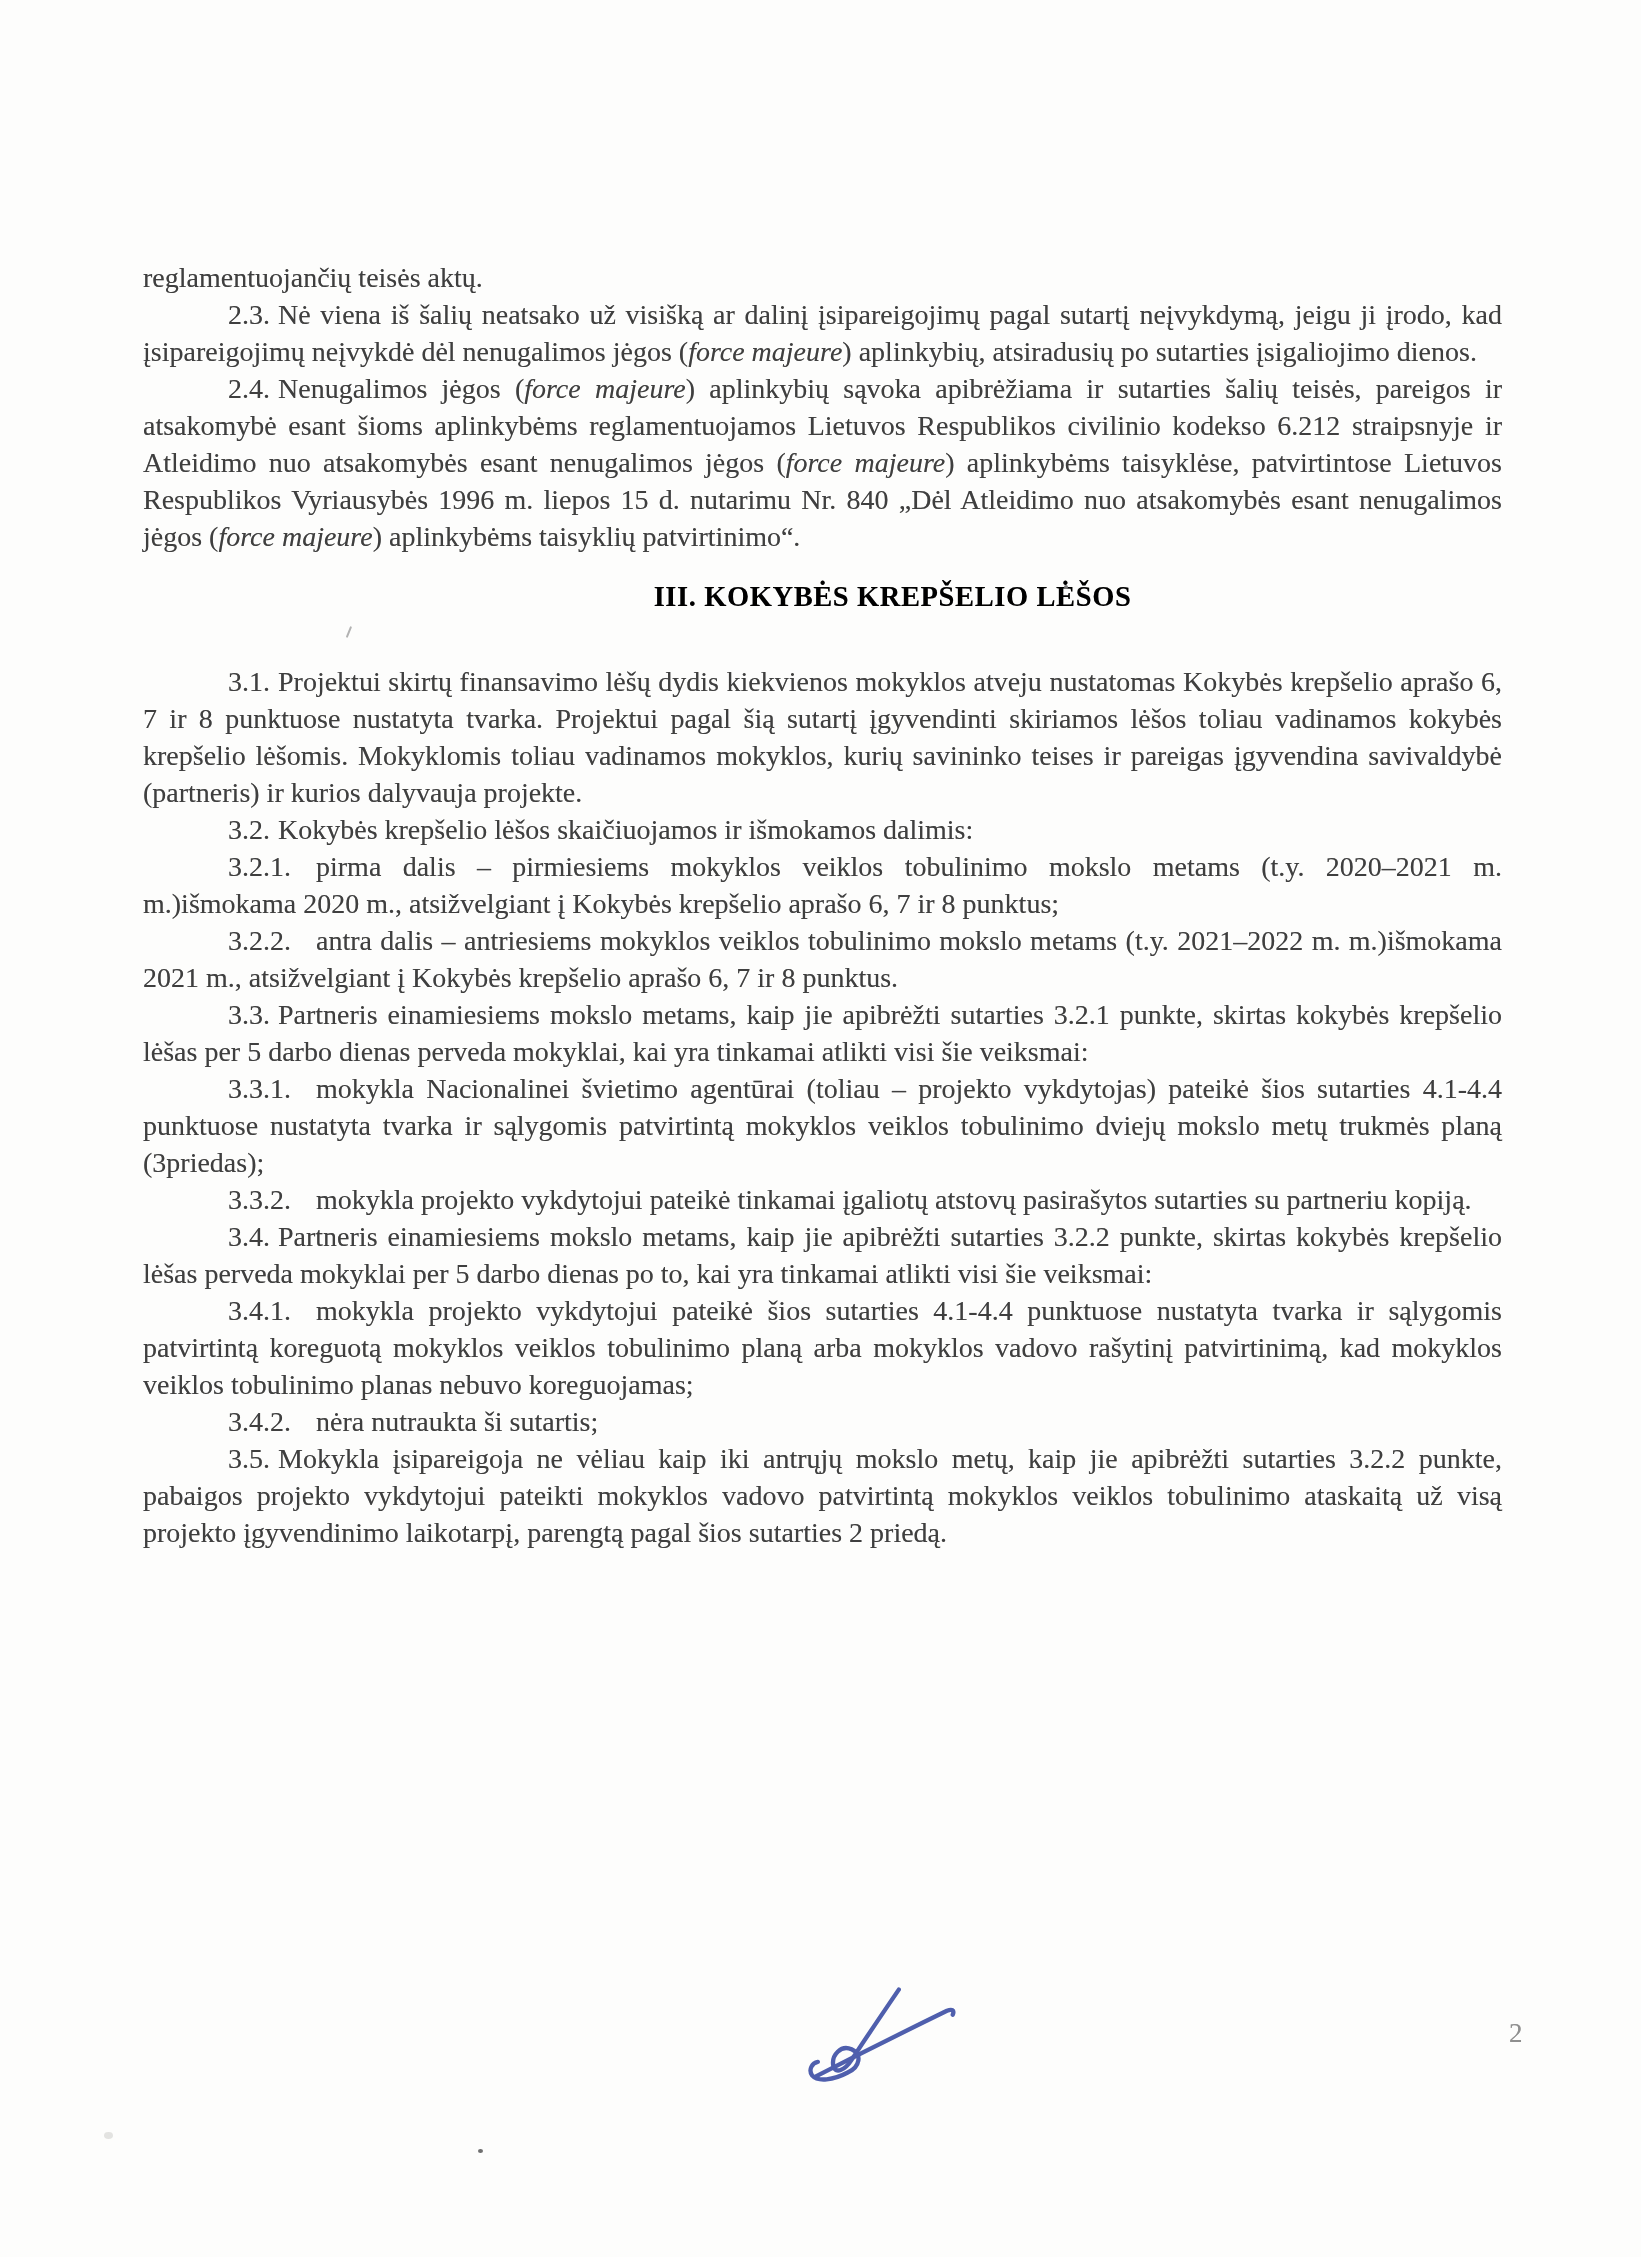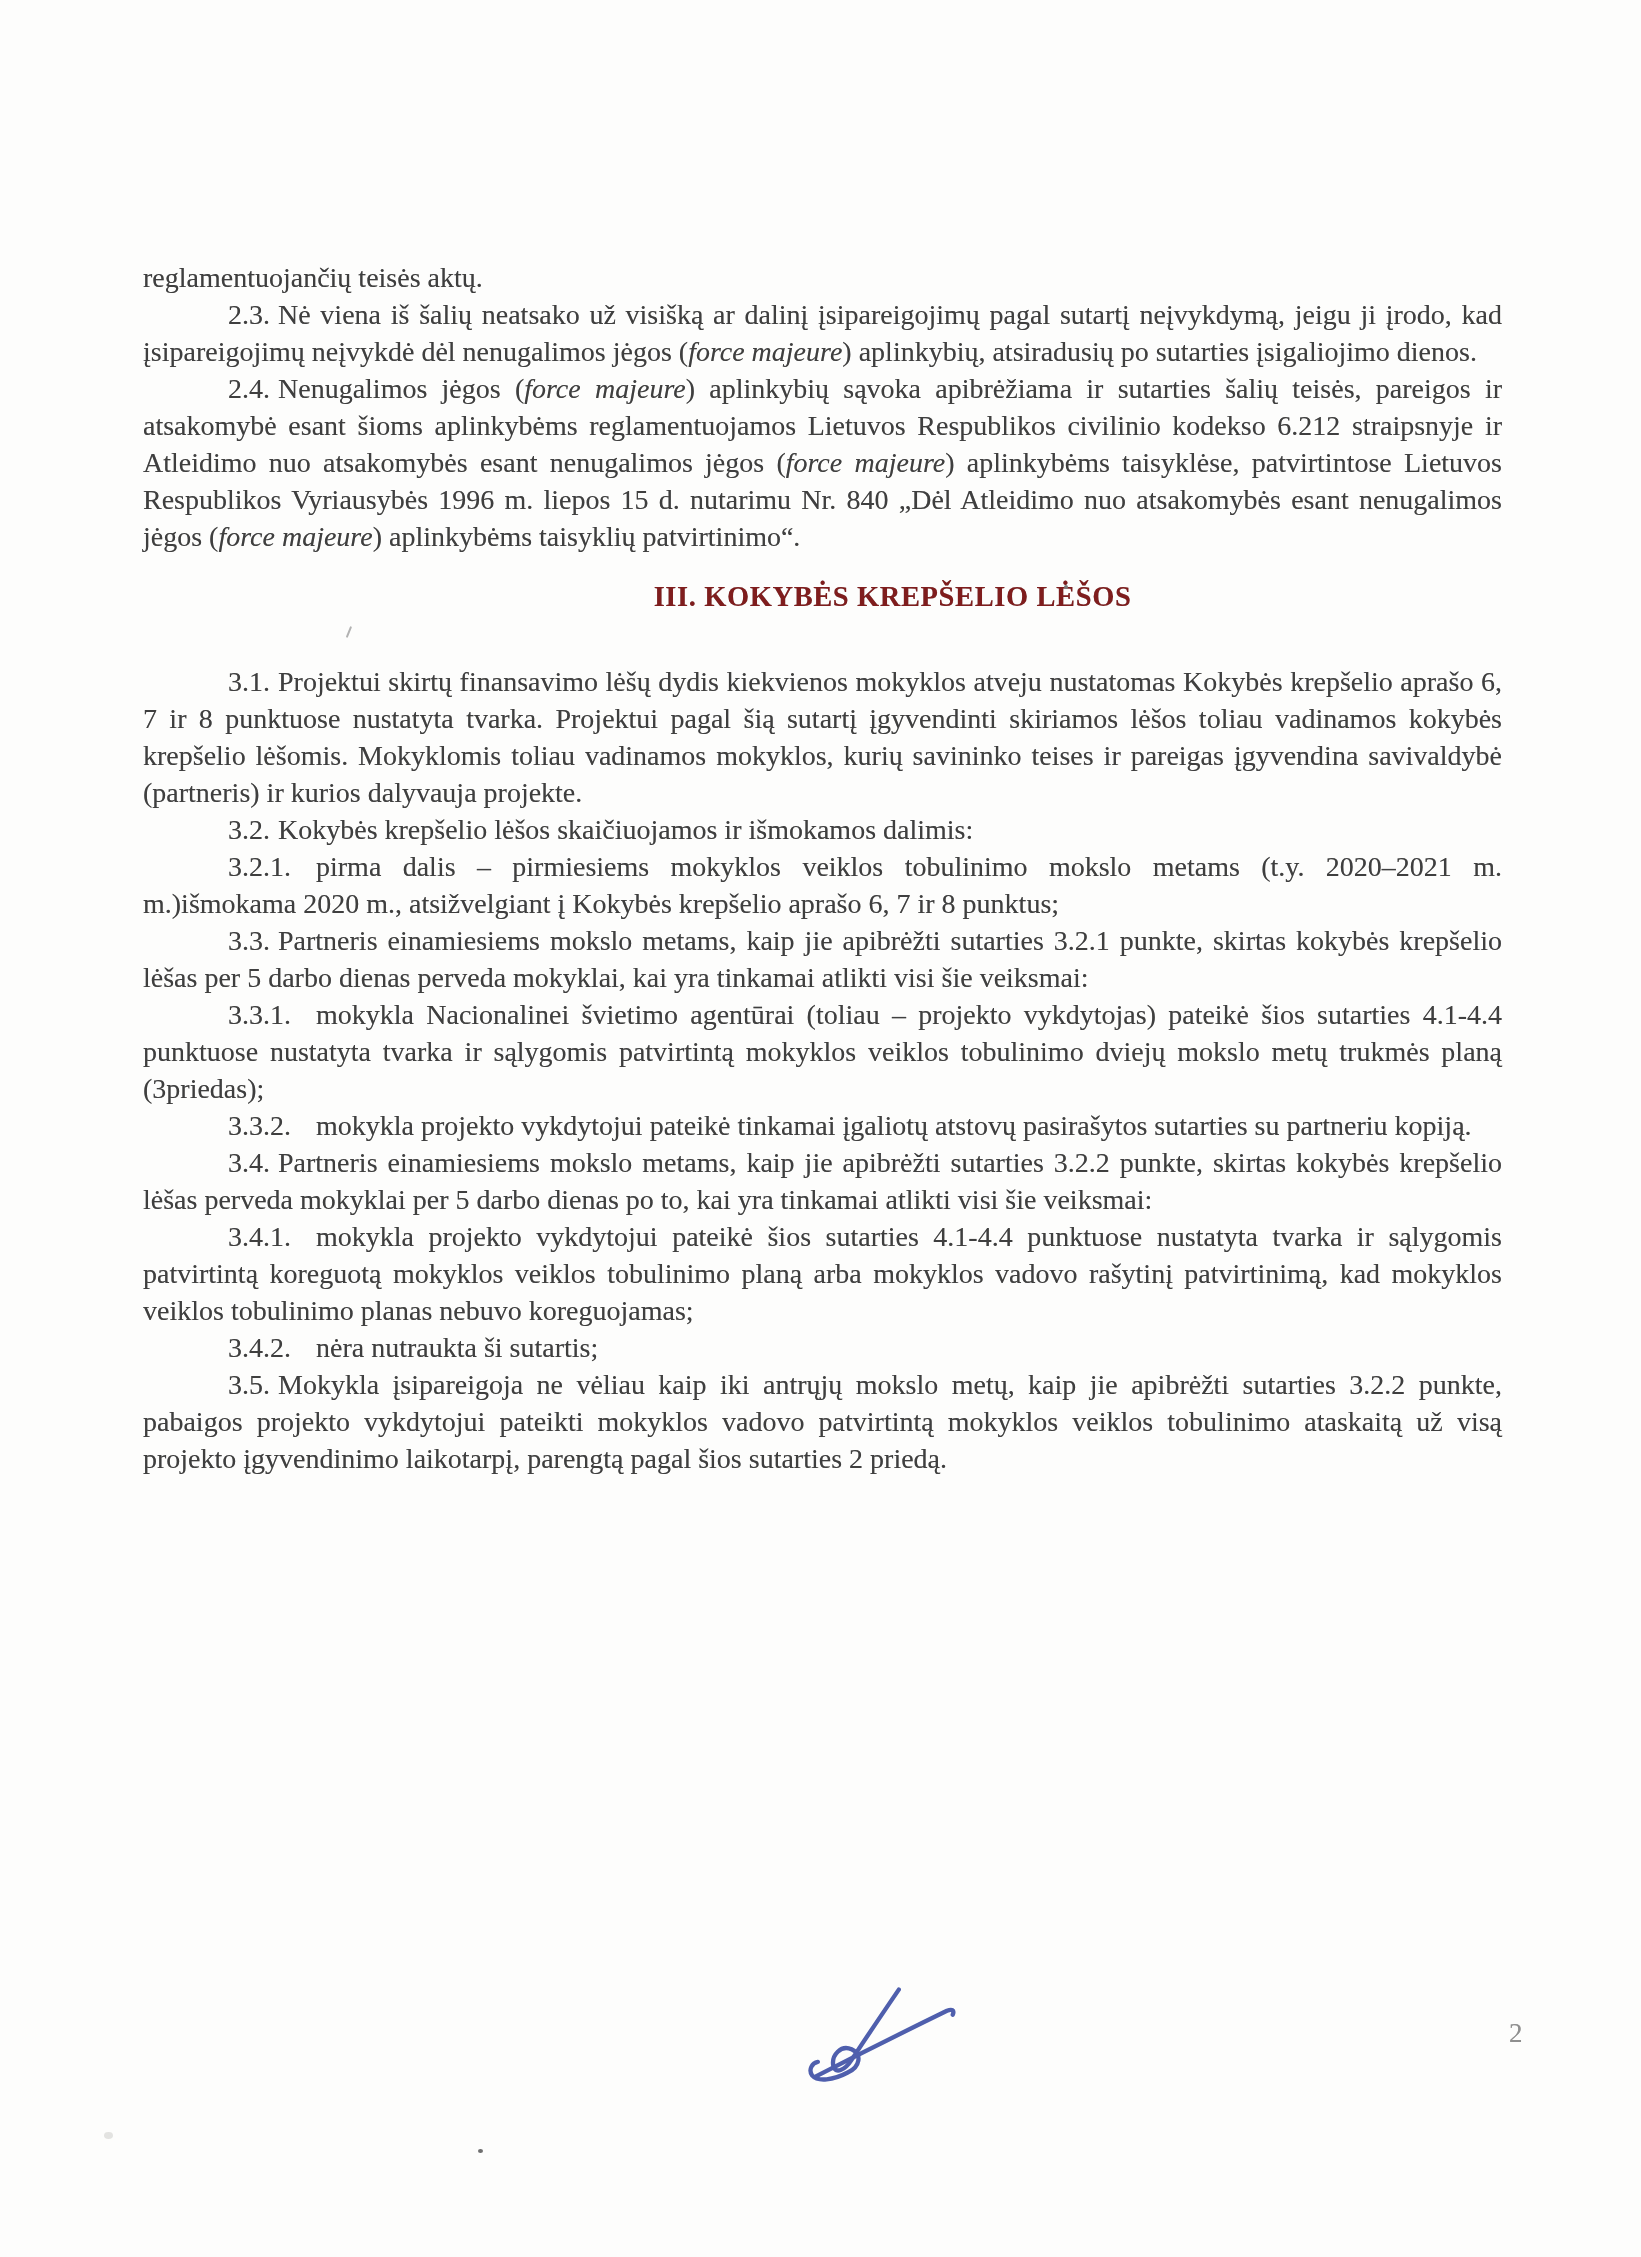--- a/index.html
+++ b/index.html
@@ -26,21 +26,21 @@
   .it{font-style:italic;margin-top:24px;}
   .doc-heading{
     font-size:28.5px;
     font-weight:bold;
     text-align:center;
     text-indent:0;
     margin:23px 0 48px 0;
     position:relative;
     left:70px;
     letter-spacing:0.6px;
-    color:#7f1d1d;
+    color:#000000;
   }
   .signature{
     position:absolute;left:761px;top:1974px;width:212px;height:116px;
   }
   .signature svg{display:block;width:100%;height:100%;}
   .page-number{
     position:absolute;left:1509px;top:2018px;
     font-size:27px;color:#8f8f8f;
     text-shadow:0 0 0.5px rgba(140,140,140,0.5);
   }
@@ -57,20 +57,21 @@
 <div class="page">
 
   <div class="doc-body">
       <p class="doc-par no-indent"><span>reglamentuojančių teisės aktų.</span></p>
       <p class="doc-par"><span class="par-num">2.3.</span><span>Nė viena iš šalių neatsako už visišką ar dalinį įsipareigojimų pagal sutartį neįvykdymą, jeigu ji įrodo, kad įsipareigojimų neįvykdė dėl nenugalimos jėgos (</span><span class="it">force majeure</span><span>) aplinkybių, atsiradusių po sutarties įsigaliojimo dienos.</span></p>
       <p class="doc-par"><span class="par-num">2.4.</span><span>Nenugalimos jėgos (</span><span class="it">force majeure</span><span>) aplinkybių sąvoka apibrėžiama ir sutarties šalių teisės, pareigos ir atsakomybė esant šioms aplinkybėms reglamentuojamos Lietuvos Respublikos civilinio kodekso 6.212 straipsnyje ir Atleidimo nuo atsakomybės esant nenugalimos jėgos (</span><span class="it">force majeure</span><span>) aplinkybėms taisyklėse, patvirtintose Lietuvos Respublikos Vyriausybės 1996 m. liepos 15 d. nutarimu Nr. 840 „Dėl Atleidimo nuo atsakomybės esant nenugalimos jėgos (</span><span class="it">force majeure</span><span>) aplinkybėms taisyklių patvirtinimo“.</span></p>
       <h2 class="doc-heading"><span>III. KOKYBĖS KREPŠELIO LĖŠOS</span></h2>
       <p class="doc-par"><span class="par-num">3.1.</span><span>Projektui skirtų finansavimo lėšų dydis kiekvienos mokyklos atveju nustatomas Kokybės krepšelio aprašo 6, 7 ir 8 punktuose nustatyta tvarka. Projektui pagal šią sutartį įgyvendinti skiriamos lėšos toliau vadinamos kokybės krepšelio lėšomis. Mokyklomis toliau vadinamos mokyklos, kurių savininko teises ir pareigas įgyvendina savivaldybė (partneris) ir kurios dalyvauja projekte.</span></p>
       <p class="doc-par"><span class="par-num">3.2.</span><span>Kokybės krepšelio lėšos skaičiuojamos ir išmokamos dalimis:</span></p>
       <p class="doc-par"><span class="par-num num-wide">3.2.1.</span><span>pirma dalis – pirmiesiems mokyklos veiklos tobulinimo mokslo metams (t.y. 2020–2021 m. m.)išmokama 2020 m., atsižvelgiant į Kokybės krepšelio aprašo 6, 7 ir 8 punktus;</span></p>
+      <p class="doc-par"><span class="par-num num-wide">3.2.2.</span><span>antra dalis – antriesiems mokyklos veiklos tobulinimo mokslo metams (t.y. 2021–2022 m. m.)išmokama 2021 m., atsižvelgiant į Kokybės krepšelio aprašo 6, 7 ir 8 punktus.</span></p>
       <p class="doc-par"><span class="par-num">3.3.</span><span>Partneris einamiesiems mokslo metams, kaip jie apibrėžti sutarties 3.2.1 punkte, skirtas kokybės krepšelio lėšas per 5 darbo dienas perveda mokyklai, kai yra tinkamai atlikti visi šie veiksmai:</span></p>
       <p class="doc-par"><span class="par-num num-wide">3.3.1.</span><span>mokykla Nacionalinei švietimo agentūrai (toliau – projekto vykdytojas) pateikė šios sutarties 4.1-4.4 punktuose nustatyta tvarka ir sąlygomis patvirtintą mokyklos veiklos tobulinimo dviejų mokslo metų trukmės planą (3priedas);</span></p>
       <p class="doc-par"><span class="par-num num-wide">3.3.2.</span><span>mokykla projekto vykdytojui pateikė tinkamai įgaliotų atstovų pasirašytos sutarties su partneriu kopiją.</span></p>
       <p class="doc-par"><span class="par-num">3.4.</span><span>Partneris einamiesiems mokslo metams, kaip jie apibrėžti sutarties 3.2.2 punkte, skirtas kokybės krepšelio lėšas perveda mokyklai per 5 darbo dienas po to, kai yra tinkamai atlikti visi šie veiksmai:</span></p>
       <p class="doc-par"><span class="par-num num-wide">3.4.1.</span><span>mokykla projekto vykdytojui pateikė šios sutarties 4.1-4.4 punktuose nustatyta tvarka ir sąlygomis patvirtintą koreguotą mokyklos veiklos tobulinimo planą arba mokyklos vadovo rašytinį patvirtinimą, kad mokyklos veiklos tobulinimo planas nebuvo koreguojamas;</span></p>
       <p class="doc-par"><span class="par-num num-wide">3.4.2.</span><span>nėra nutraukta ši sutartis;</span></p>
       <p class="doc-par"><span class="par-num">3.5.</span><span>Mokykla įsipareigoja ne vėliau kaip iki antrųjų mokslo metų, kaip jie apibrėžti sutarties 3.2.2 punkte, pabaigos projekto vykdytojui pateikti mokyklos vadovo patvirtintą mokyklos veiklos tobulinimo ataskaitą už visą projekto įgyvendinimo laikotarpį, parengtą pagal šios sutarties 2 priedą.</span></p>
     </div>
 
   <div class="signature">

